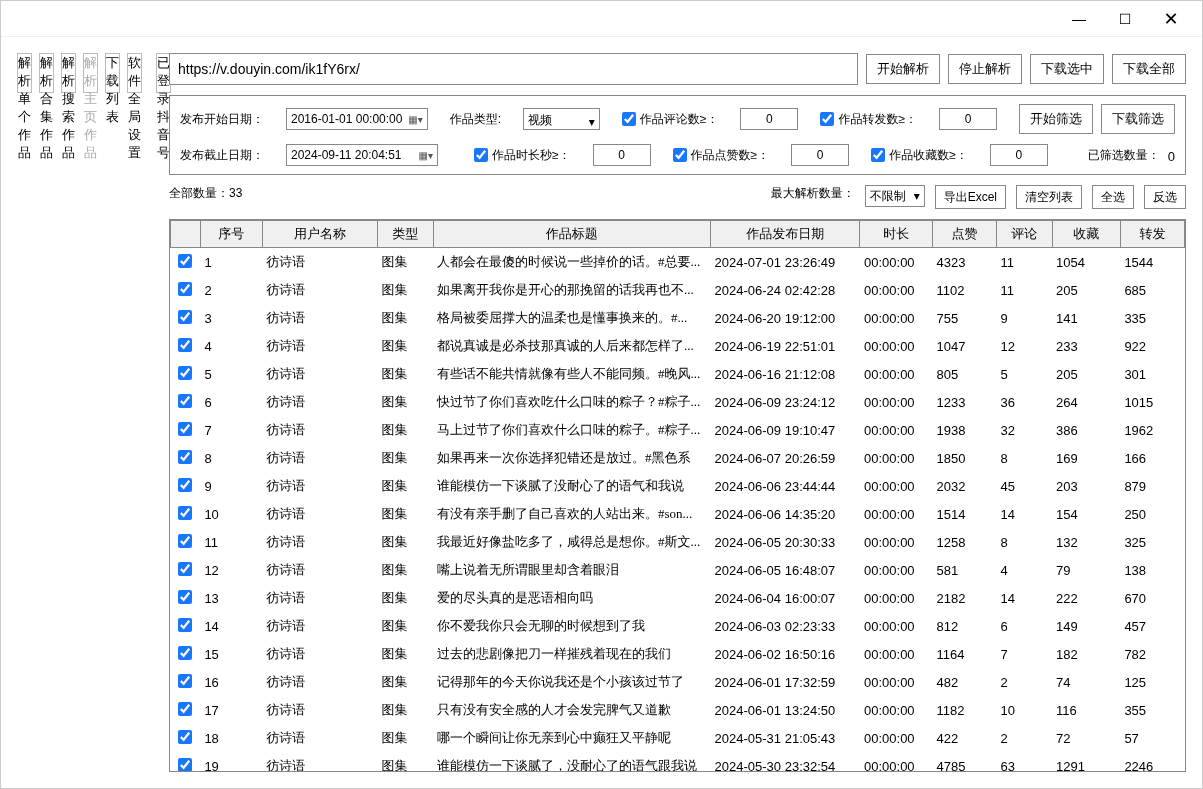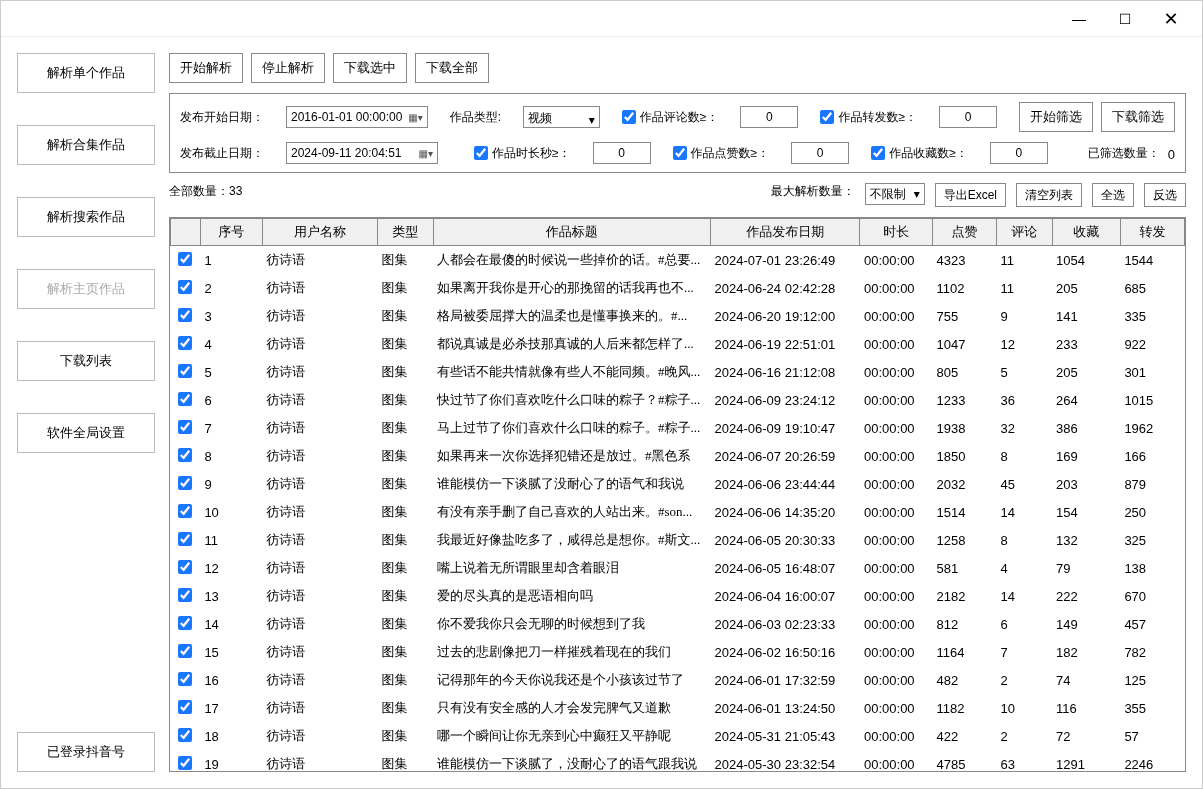--- a/index.html
+++ b/index.html
@@ -2,21 +2,21 @@
 <html><head>
 <meta charset="utf-8">
 <style>
 * { box-sizing: border-box; margin: 0; padding: 0; }
 body { font-family: "Microsoft YaHei", Arial, sans-serif; font-size: 13px; background: #fff; color: #000; }
 .window { width: 1203px; height: 789px; border: 1px solid #ccc; display: flex; flex-direction: column; }
 .titlebar { height: 36px; display: flex; justify-content: flex-end; align-items: center; padding: 0 8px; border-bottom: 1px solid #eee; }
 .titlebar .tbtn { width: 46px; height: 30px; display: flex; align-items: center; justify-content: center; font-size: 14px; }
 .close-x { font-size: 18px; font-weight: 200; }
 .main { flex: 1; display: flex; padding: 16px; gap: 14px; overflow: hidden; }
-.sidebar { width: 138px; display: flex; flex-direction: column; gap: 32px; }
+.sidebar { width: 138px; display: flex; flex-direction: row; gap: 7px; }
 .sidebar .navbtn { height: 40px; border: 1px solid #bbb; background: #fff; font-size: 13px; }
 .sidebar .navbtn.active-disabled { color: #aaa; }
 .sidebar .spacer { flex: 1; }
 .content { flex: 1; display: flex; flex-direction: column; gap: 10px; overflow: hidden; }
 .row { display: flex; align-items: center; gap: 8px; }
 .urlbox { flex: 1; height: 32px; border: 1px solid #888; padding: 0 8px; font-size: 14px; }
 .btn { height: 30px; padding: 0 10px; border: 1px solid #888; background: #fff; font-size: 13px; white-space: nowrap; }
 .btn-sm { height: 24px; padding: 0 8px; font-size: 12px; }
 .filterbox { border: 1px solid #888; padding: 8px 10px; display: flex; flex-direction: column; gap: 10px; }
 .filterbox .frow { display: flex; align-items: center; gap: 22px; }
@@ -74,20 +74,21 @@
       <button class="navbtn">解析搜索作品</button>
       <button class="navbtn active-disabled">解析主页作品</button>
       <button class="navbtn">下载列表</button>
       <button class="navbtn">软件全局设置</button>
       <div class="spacer"></div>
       <button class="navbtn">已登录抖音号</button>
     </div>
 
     <div class="content">
       <div class="row">
+        <input class="urlbox" value="https://v.douyin.com/ik1fY6rx/" style="">
         <button class="btn">开始解析</button>
         <button class="btn">停止解析</button>
         <button class="btn">下载选中</button>
         <button class="btn">下载全部</button>
       </div>
 
       <div class="filterbox">
         <div class="frow">
           <label>发布开始日期：</label>
           <div class="dateinput">

